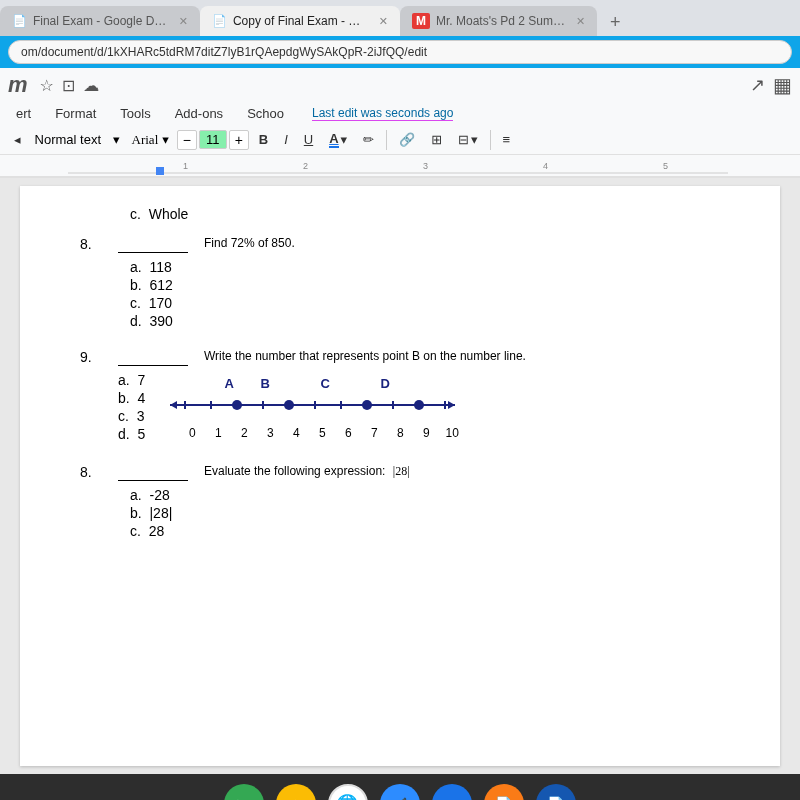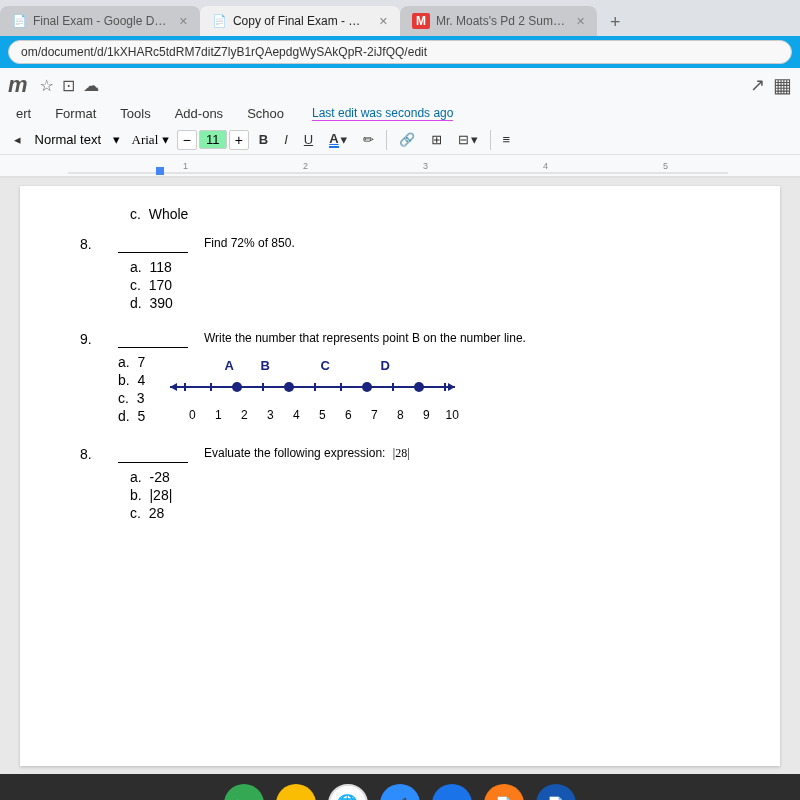--- a/index.html
+++ b/index.html
@@ -442,20 +442,21 @@
     </div>
 
     <div class="question">
       <div class="question-row">
         <span class="q-num">8.</span>
         <span style="display:inline-block;width:70px;border-bottom:1px solid #000;margin-right:8px;">&nbsp;</span>
         <span class="q-text">Find 72% of 850.</span>
       </div>
       <div class="options">
         <div class="option">a.&nbsp;&nbsp;<span>118</span></div>
+        <div class="option">b.&nbsp;&nbsp;<span>612</span></div>
         <div class="option">c.&nbsp;&nbsp;<span>170</span></div>
         <div class="option">d.&nbsp;&nbsp;<span>390</span></div>
       </div>
     </div>
 
     <div class="question">
       <div class="question-row">
         <span class="q-num">9.</span>
         <span style="display:inline-block;width:70px;border-bottom:1px solid #000;margin-right:8px;">&nbsp;</span>
         <span class="q-text">Write the number that represents point B on the number line.</span>

